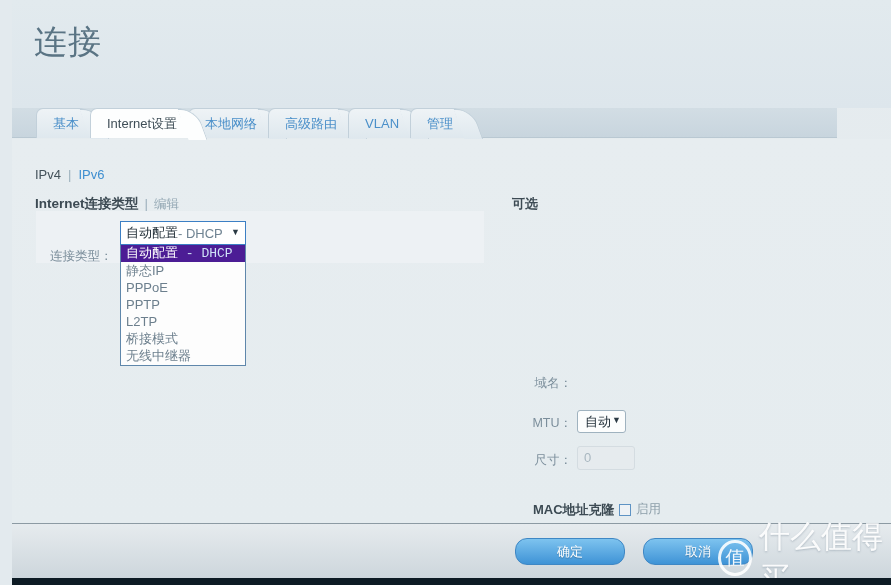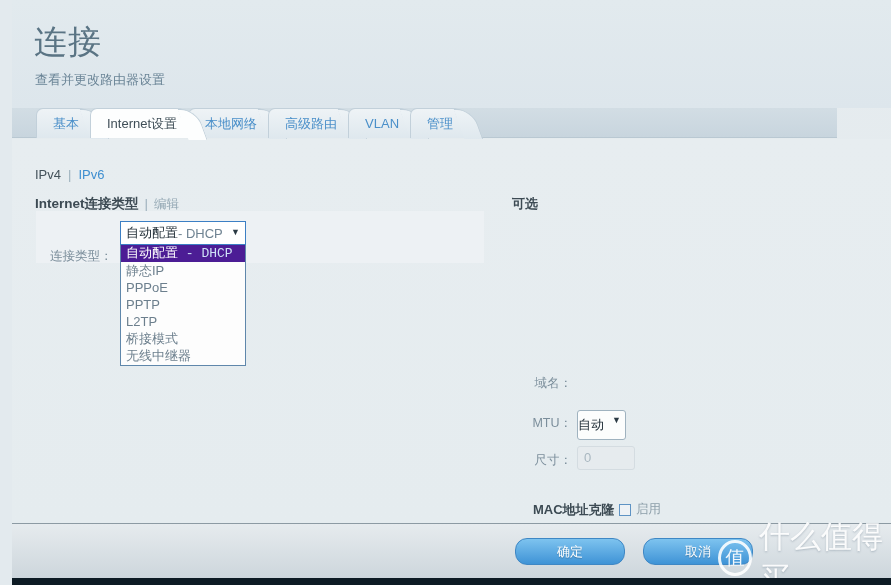--- a/index.html
+++ b/index.html
@@ -135,24 +135,24 @@
   }
   .rlabel {
     position:absolute; font-size:12.5px; color:#7b8e9b; text-align:right;
     width:90px;
   }
   #lbl-domain { left:-20px; top:236px; }
   #lbl-mtu    { left:-20px; top:276px; }
   #lbl-size   { left:-20px; top:313px; }
 
   #mtu-select {
-    position:absolute; left:75px; top:271px; width:49px; height:30px;
+    position:absolute; left:75px; top:271px; width:49px; height:23px;
     background:#fcfdfd; border:1px solid #9fb2bf; border-radius:3px;
     font-size:13px; color:#22303a; display:flex; align-items:center;
-    padding-left:0; cursor:pointer;
+    padding-left:7px; cursor:pointer;
   }
   #mtu-select .caret { position:absolute; right:4px; top:4px; font-size:9px; color:#2b3a44; }
 
   #size-input {
     position:absolute; left:75px; top:307px; width:58px; height:24px;
     background:#e6ebee; border:1px solid #d4dce1; border-radius:3px;
     font-size:13px; color:#a9b7c0; padding-left:6px; line-height:22px;
   }
 
   #mac-title {
@@ -229,21 +229,20 @@
 </style>
 </head>
 <body>
 
 <div id="window">
 
   <div id="close-btn">✕</div>
 
   <div id="header">
     <div id="page-title">连接</div>
-    <div id="page-subtitle">查看并更改路由器设置</div>
   </div>
 
   <div id="tabbar">
     <div id="tabs">
       <div class="tab">
         <span>基本</span>
       </div>
       <div class="tab active">
         <span>Internet设置</span>
       </div>

